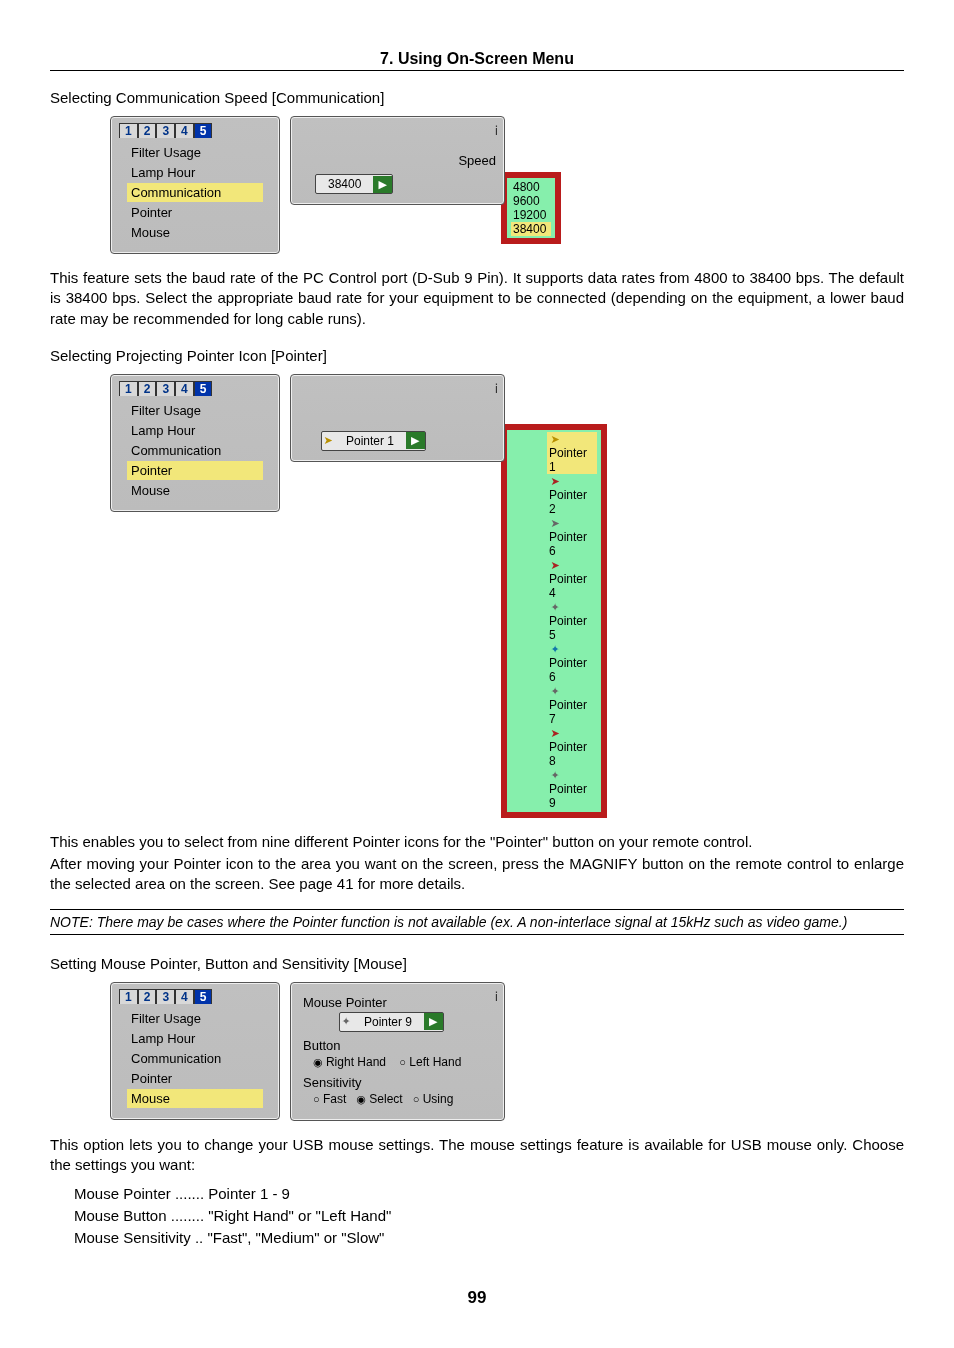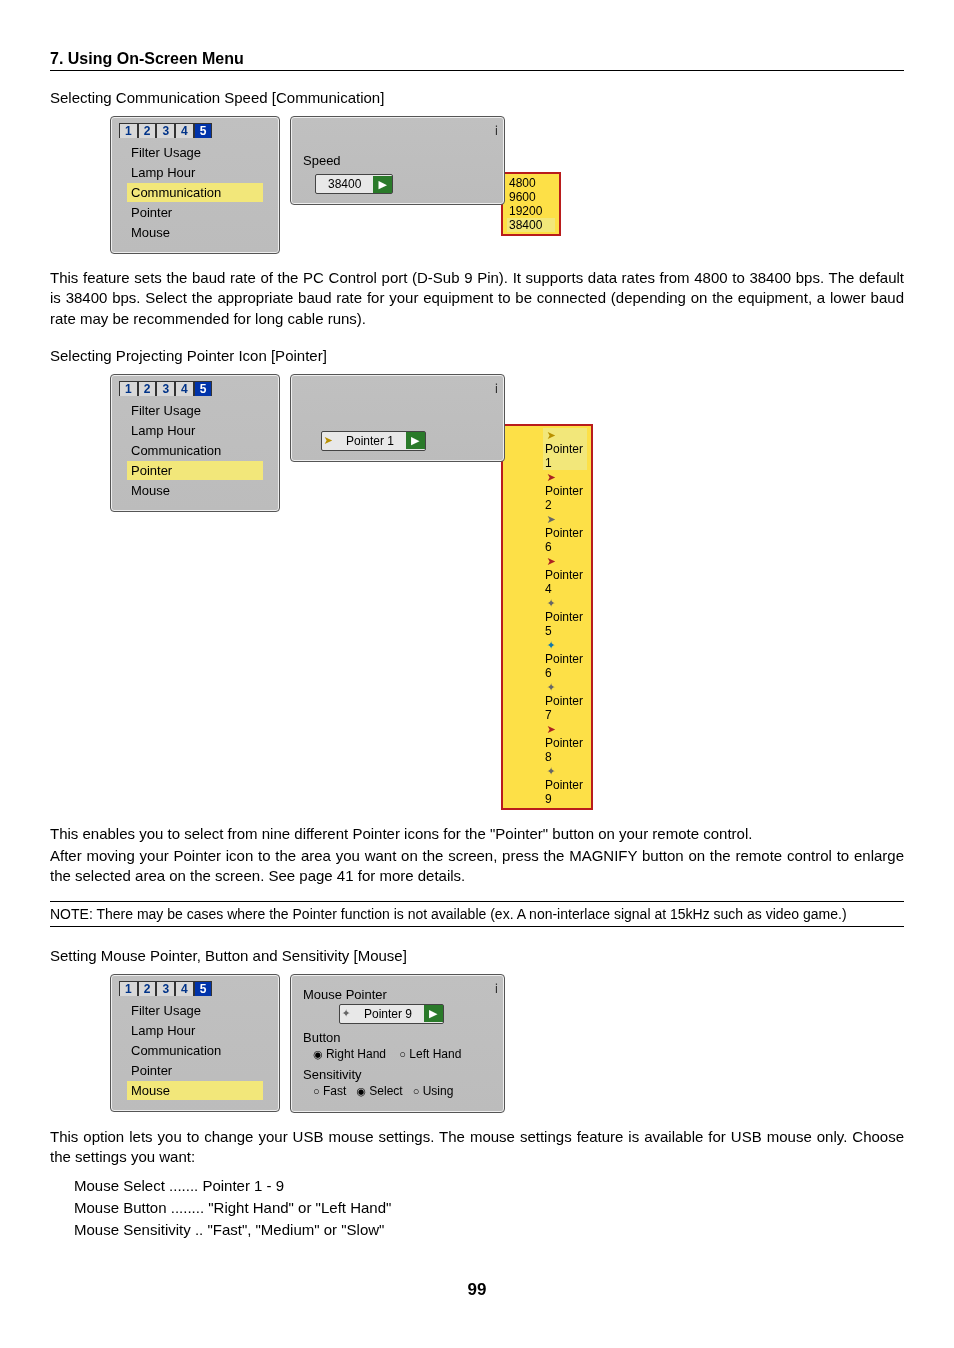--- a/index.html
+++ b/index.html
@@ -5,21 +5,21 @@
   body {
     margin: 0;
     padding: 50px;
     font-family: Arial, Helvetica, sans-serif;
     font-size: 15px;
     color: #000;
     background: #fff;
     width: 854px;
   }
   .chapter-header {
-    text-align: left;
+    text-align: center;
     font-weight: bold;
     font-size: 16px;
     border-bottom: 1px solid #000;
     padding-bottom: 2px;
     margin-bottom: 12px;
   }
   .section-title {
     font-weight: normal;
     font-size: 15px;
     margin-top: 18px;
@@ -28,20 +28,21 @@
   .body-text {
     font-size: 15px;
     line-height: 1.35;
     text-align: justify;
     margin: 8px 0;
   }
   .note-box {
     border-top: 1px solid #000;
     border-bottom: 1px solid #000;
     padding: 4px 0;
+    font-style: italic;
     font-size: 14px;
     margin: 14px 0 20px 0;
   }
   .indent-block {
     margin-left: 24px;
     font-size: 15px;
     line-height: 1.45;
   }
   .page-num {
     text-align: center;
@@ -98,40 +99,40 @@
   .main-panel {
     width: 215px;
     position: relative;
   }
   .qmark {
     position: absolute;
     top: 4px; right: 6px;
     font-size: 13px;
     color: #333;
   }
-  .speed-label { margin: 30px 0 6px 4px; font-size: 13px;}
+  .speed-label { margin: 30px 0 6px 4px; font-size: 13px; text-align: right;}
   .combo {
     display: inline-flex;
     align-items: center;
     border: 1px solid #444;
     background: #e8e8e8;
     border-radius: 2px;
     font-size: 12px;
     margin-left: 16px;
   }
   .combo-text { padding: 2px 12px; }
   .combo-arrow {
     background: #2a7a2a;
     color: #fff;
     padding: 2px 5px;
     font-size: 11px;
   }
   .dropdown {
-    background: #fde047;
-    border: 2px solid #b91c1c;
+    background: #86efac;
+    border: 6px solid #b91c1c;
     font-size: 12px;
     padding: 2px 4px;
     box-sizing: border-box;
   }
   .dropdown-item { padding: 0 2px; }
   .dropdown-item.sel { background: #f2e77a; }
 
   .radio-row { font-size: 12px; margin: 2px 0 4px 14px; }
   .radio-dot { font-size: 11px; }
   .grp-label { font-size: 13px; margin: 6px 0 2px 4px;}
@@ -209,21 +210,21 @@
     <div class="ui-panel main-panel">
       <span class="qmark">ℹ</span>
       <div class="pointer-combo-wrap">
         <span class="combo">
           <span class="ico yellow">➤</span>
           <span class="combo-text">Pointer 1</span>
           <span class="combo-arrow">▶</span>
         </span>
       </div>
     </div>
-    <div class="dropdown" style="width:92px; margin-top:50px; margin-left:-4px;padding-left:40px;">
+    <div class="dropdown" style="width:106px; margin-top:50px; margin-left:-4px;padding-left:40px;">
       <div class="dropdown-item sel"><span class="ico yellow">➤</span> <span>Pointer 1</span></div>
       <div class="dropdown-item"><span class="ico red">➤</span> <span>Pointer 2</span></div>
       <div class="dropdown-item"><span class="ico gray">➤</span> <span>Pointer 6</span></div>
       <div class="dropdown-item"><span class="ico red">➤</span> <span>Pointer 4</span></div>
       <div class="dropdown-item"><span class="ico gray">✦</span> <span>Pointer 5</span></div>
       <div class="dropdown-item"><span class="ico cyan">✦</span> <span>Pointer 6</span></div>
       <div class="dropdown-item"><span class="ico gray">✦</span> <span>Pointer 7</span></div>
       <div class="dropdown-item"><span class="ico red">➤</span> <span>Pointer 8</span></div>
       <div class="dropdown-item"><span class="ico gray">✦</span> <span>Pointer 9</span></div>
     </div>
@@ -275,18 +276,18 @@
       <span><span class="radio-dot">◉</span> <span>Select</span></span>
       &nbsp;
       <span><span class="radio-dot">○</span> <span>Using</span></span>
     </div>
   </div>
 </div>
 
 <div class="body-text">This option lets you to change your USB mouse settings. The mouse settings feature is available for USB mouse only. Choose the settings you want:</div>
 
 <div class="indent-block">
-  <div><span>Mouse Select .......</span> <span>Pointer 1 - 9</span></div>
+  <div><span>Mouse Pointer .......</span> <span>Pointer 1 - 9</span></div>
   <div><span>Mouse Button ........</span> <span>"Right Hand" or "Left Hand"</span></div>
   <div><span>Mouse Sensitivity ..</span> <span>"Fast", "Medium" or "Slow"</span></div>
 </div>
 
 <div class="page-num">99</div>
 
 </body></html>

